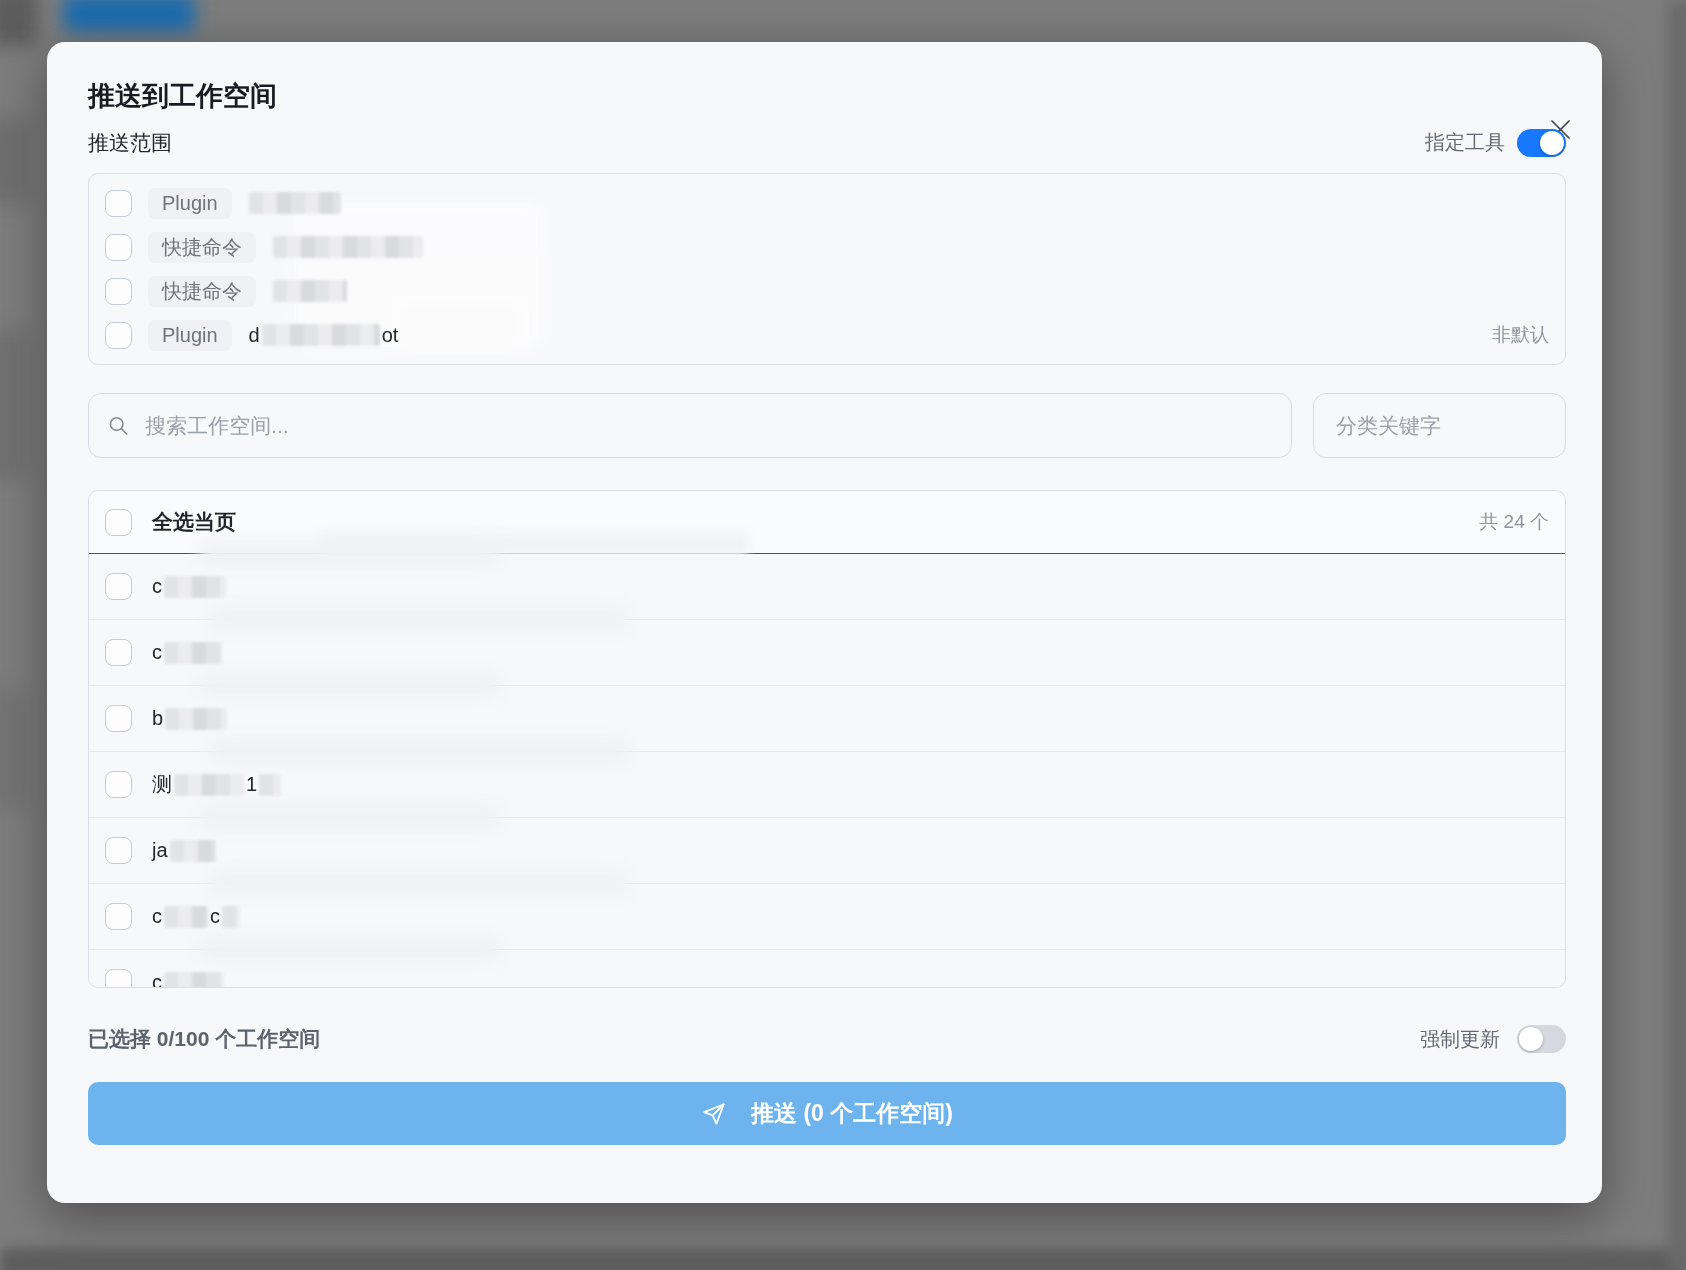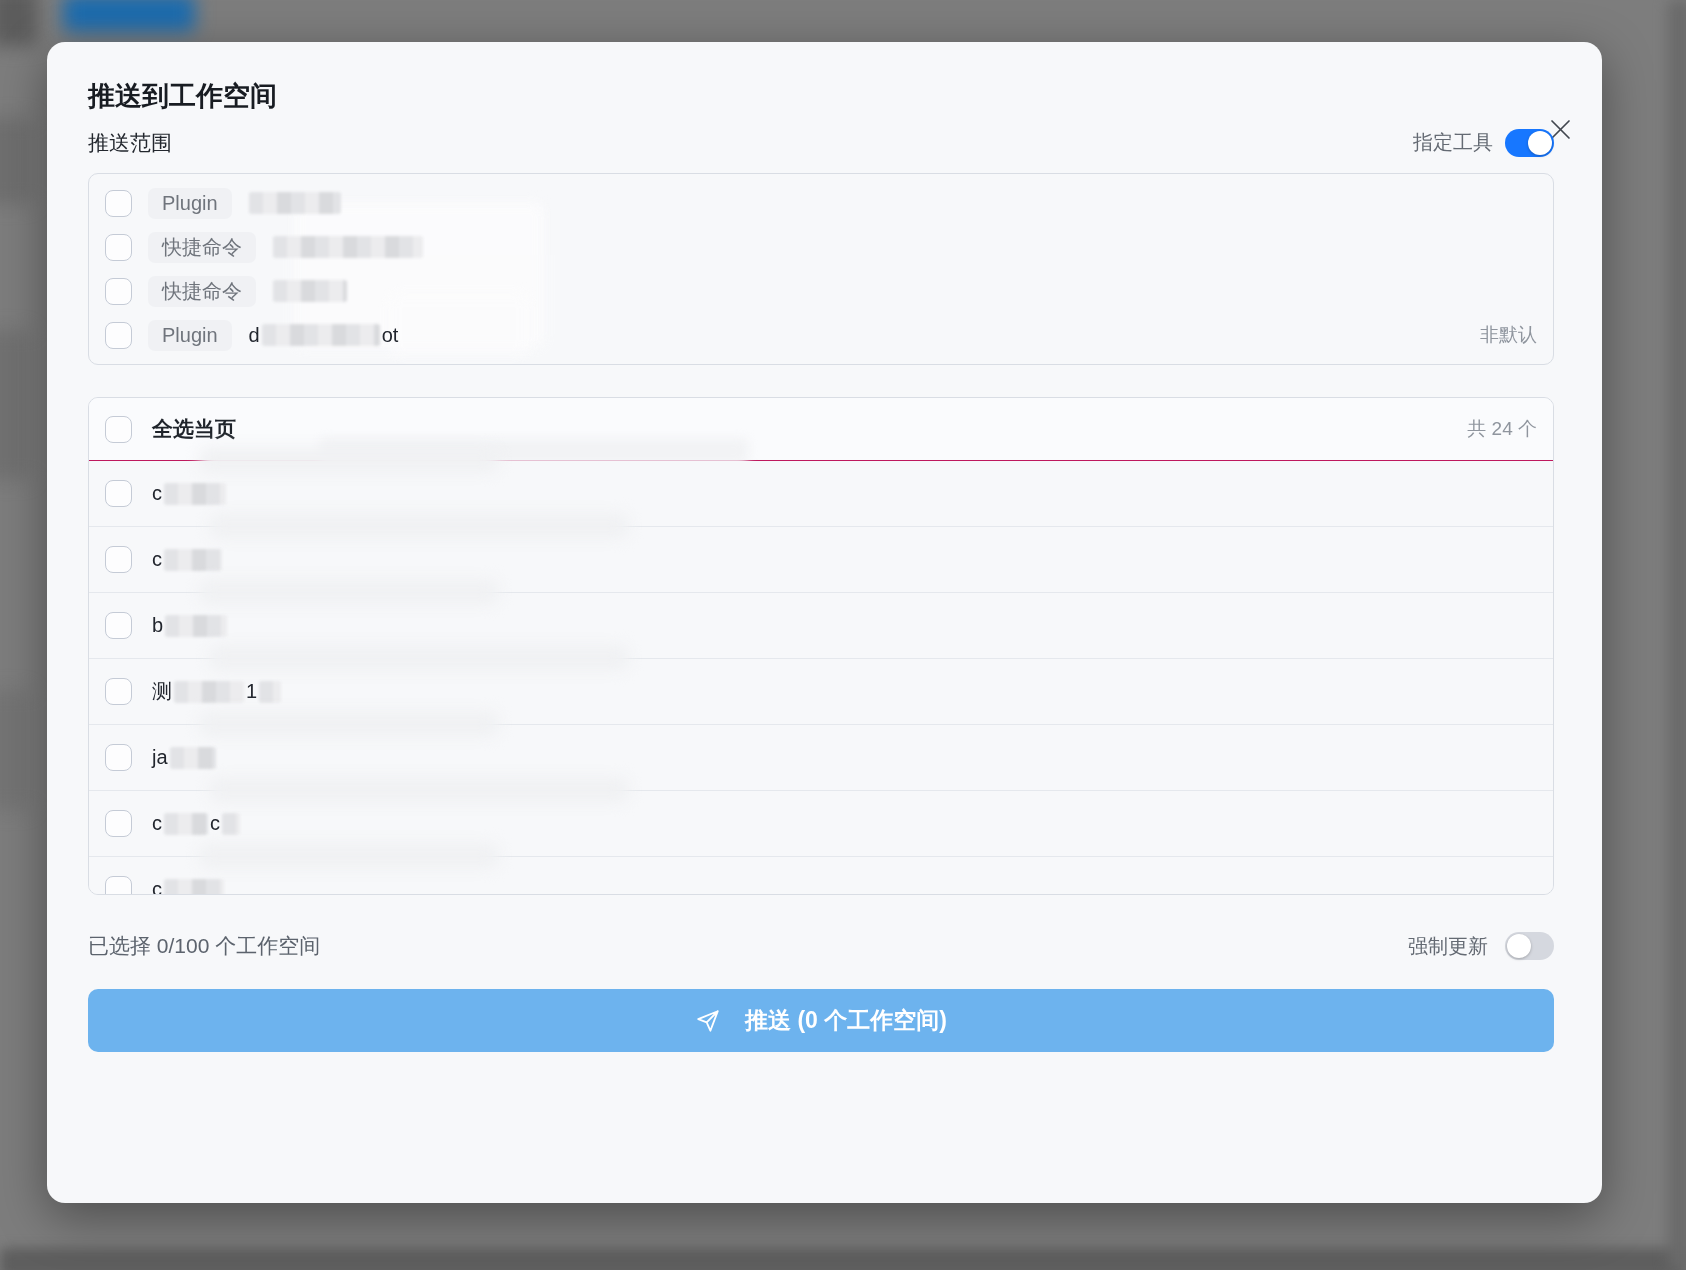--- a/index.html
+++ b/index.html
@@ -17,21 +17,21 @@
   .blob-l2{left:-16px;top:330px;width:46px;height:150px;background:#717171;}
   .blob-l3{left:-14px;top:690px;width:44px;height:120px;background:#747474;}
   .blob-bottom{left:0;top:1248px;width:1686px;height:30px;background:#5e5e5e;filter:blur(6px);}
   .blob-right{left:1668px;top:0;width:24px;height:1270px;background:#6a6a6a;filter:blur(7px);}
 
   
   .modal{
     position:absolute;left:47px;top:42px;width:1555px;height:1161px;
     background:#f7f8fa;border-radius:18px;
     box-shadow:0 14px 50px rgba(0,0,0,.38);
-    padding:0 48px 0 41px;box-sizing:border-box;
+    padding:0 36px 0 41px;box-sizing:border-box;
     color:#1f242b;
   }
   .m-title{margin-top:36px;font-size:27px;line-height:37px;font-weight:700;color:#181c22;}
   .close-btn{
     position:absolute;top:72px;right:25px;width:34px;height:30px;
     display:flex;align-items:center;justify-content:center;cursor:pointer;
   }
   .scope-row{margin-top:13px;height:30px;display:flex;align-items:center;}
   .scope-label{font-size:21px;font-weight:500;color:#23272e;}
   .scope-right{margin-left:auto;display:flex;align-items:flex-start;gap:12px;}
@@ -95,21 +95,21 @@
   .select-all-label{margin-left:20px;font-size:21px;font-weight:700;color:#1f242b;}
   .total-label{margin-left:auto;font-size:19px;color:#8f959e;}
   .gh{position:absolute;background:#f2f3f5;filter:blur(5px);border-radius:8px;pointer-events:none;}
   .ws-row{height:65px;display:flex;align-items:center;padding:0 16px;border-bottom:1px solid #e5e8ed;position:relative;background:#f7f8fa;}
   .ws-row:last-child{border-bottom:none;}
   .ws-name{margin-left:20px;display:flex;align-items:center;gap:2px;font-size:21px;color:#22262e;}
   .ws-row .ghostline{position:absolute;left:120px;top:-14px;height:26px;width:420px;background:#f0f1f3;filter:blur(7px);border-radius:10px;pointer-events:none;}
   .ws-row:nth-child(odd) .ghostline{width:300px;left:110px;}
 
   .footer-row{margin-top:30px;height:42px;display:flex;align-items:center;}
-  .selected-summary{font-size:21px;color:#5c636d;}
+  .selected-summary{font-size:21px;color:#5c636d;font-weight:bold;}
   .footer-right{margin-left:auto;display:flex;align-items:center;gap:17px;}
   .force-label{font-size:20px;color:#646a73;}
 
   .push-btn{
     margin-top:22px;height:63px;border-radius:10px;background:var(--btnblue,#6db3ee);
     display:flex;align-items:center;justify-content:center;gap:24px;cursor:pointer;
   }
   .push-btn span{font-size:23px;font-weight:700;color:#ffffff;}
 </style>
 </head>
@@ -173,20 +173,32 @@
         <div class="badge">Plugin</div>
         <div class="tool-name">
           <span class="frag">d</span>
           <span class="redact" style="width: 118px;"></span>
           <span class="frag">ot</span>
         </div>
         <div class="tool-note">非默认</div>
       </div>
     </div>
 
+  <div class="search-row">
+    <div class="input search-input">
+      <svg width="24" height="24" viewBox="0 0 24 24" fill="none">
+        <circle cx="10" cy="10" r="6.5" stroke="#878d96" stroke-width="1.7"></circle>
+        <line x1="15" y1="15" x2="20.5" y2="20.5" stroke="#878d96" stroke-width="1.7" stroke-linecap="round"></line>
+      </svg>
+      <input value="" placeholder="搜索工作空间..." style="">
+    </div>
+    <div class="input cat-input">
+      <input value="" placeholder="分类关键字" style="">
+    </div>
+  </div>
 
   <div class="list-box">
     <div class="list-header">
       <div class="checkbox"></div>
       <div class="select-all-label">全选当页</div>
       <div class="gh" style="left:230px;top:40px;width:430px;height:26px;"></div>
       <div class="total-label">共 24 个</div>
     </div>
     <div id="ws-rows">
         <div class="ws-row">

